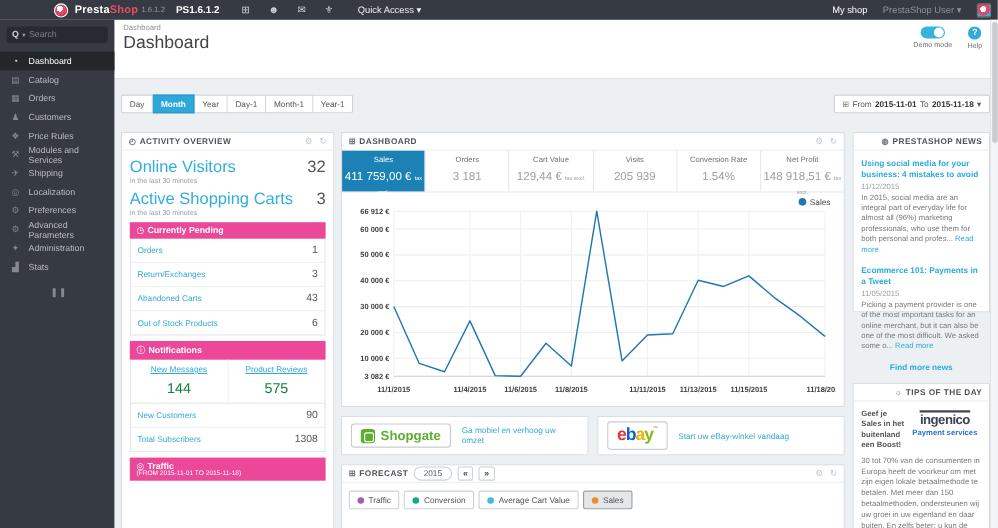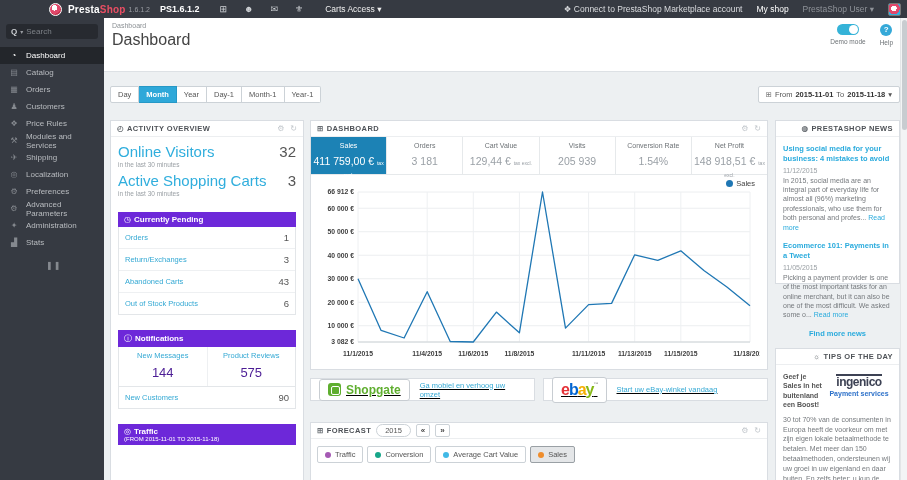--- a/index.html
+++ b/index.html
@@ -66,50 +66,50 @@
   .panel-title .pt-icon { margin-right:3px; color:#6b7075; }
   .panel-tools { margin-left:auto; display:flex; gap:6px; color:#c2c7cc; font-size:8px; }
   .panel-tools span { cursor:pointer; }
 
   .col-left { left:6px; top:102px; width:194px; height:400px; }
   .aw { padding:6px 7px; }
   .big-row { display:flex; justify-content:space-between; align-items:flex-start; }
   .big-link { color:#30aedd; font-size:15px; cursor:pointer; }
   .big-sub { font-size:6.5px; color:#9aa0a5; margin:1px 0 4px; }
   .big-val { font-size:15px; color:#555; }
-  .cyan-bar { background:#6d28d9; color:#fff; font-size:8px; font-weight:bold; padding:3px 6px; margin-top:15px; }
+  .cyan-bar { background:#ec4899; color:#fff; font-size:8px; font-weight:bold; padding:3px 6px; margin-top:5px; }
   .cyan-bar .cb-icon { margin-right:3px; font-weight:normal; }
   .cyan-sub { font-size:6px; font-weight:normal; }
   .rows-box { border:1px solid #e3e6e9; border-top:none; }
   .lrow { display:flex; justify-content:space-between; align-items:center; padding:5px 6px;
           border-bottom:1px solid #eef0f2; }
   .lrow:last-child { border-bottom:none; }
   .lrow .llabel { color:#35a9d4; font-size:7.5px; cursor:pointer; }
   .lrow .lvalue { color:#555; font-size:9.5px; }
   .notif-cols { display:flex; border:1px solid #e3e6e9; border-top:none; text-align:center; }
   .ncol { flex:1; padding:4px 2px 6px; }
   .ncol:first-child { border-right:1px solid #eef0f2; }
-  .ncol .nlabel { color:#35a9d4; font-size:7.5px; cursor:pointer; }
-  .ncol .nvalue { color:#4c1d95; font-size:13px; margin-top:5px; }
+  .ncol .nlabel { color:#35a9d4; font-size:7.5px; cursor:pointer;text-decoration:underline; }
+  .ncol .nvalue { color:#15803d; font-size:13px; margin-top:5px; }
 
   .col-mid-dash { left:206px; top:102px; width:458px; height:250px; }
   .stats-row { display:flex; height:38px; border-bottom:1px solid #e6e9eb; }
   .stat { flex:1; text-align:center; border-left:1px solid #e6e9eb; padding-top:5px; cursor:pointer; }
   .stat:first-child { border-left:none; }
   .stat .slabel { font-size:7px; color:#6d7276; }
   .stat .svalue { font-size:10.5px; color:#9aa0a6; margin-top:6px; }
   .stat .ssuffix { font-size:5px; color:#9aa0a6; }
   .stat.active { background:#1c82b5; }
   .stat.active .slabel, .stat.active .svalue, .stat.active .ssuffix { color:#fff; }
   .chart-wrap { position:relative; padding:3px 5px 0; }
   .chart-legend { position:absolute; right:12px; top:4px; display:flex; align-items:center; gap:3px; }
   .chart-legend .dot { width:7px; height:7px; border-radius:50%; }
   .chart-legend .ltext { font-size:7.5px; color:#444; }
 
-  .partners { position:absolute; left:206px; top:360px; width:458px; height:23px; display:flex; gap:8px;text-decoration:underline; }
+  .partners { position:absolute; left:206px; top:360px; width:458px; height:36px; display:flex; gap:8px; }
   .partner { flex:1; background:#fff; border:1px solid #d9dde2; display:flex; align-items:center; padding:0 8px; gap:10px; }
   .logo-box { border:1px solid #c8cdd2; border-radius:3px; padding:3px 8px; display:flex; align-items:center; gap:5px; background:#fff; }
   .sg-mark { width:13px; height:13px; background:#5fae2f; border-radius:3px; position:relative; }
   .sg-mark:before { content:""; position:absolute; left:3px; top:3px; width:7px; height:7px; border:1.5px solid #fff; border-radius:2px; }
   .sg-text { color:#5fae2f; font-size:12px; font-weight:bold; }
   .partner-link { color:#35a9d4; font-size:7.5px; cursor:pointer; }
   .ebay-text { font-size:16px; font-weight:bold; letter-spacing:-1px; }
   .ebay-tm { font-size:5px; color:#999; vertical-align:top; }
 
   .col-mid-forecast { left:206px; top:404px; width:458px; height:90px; }
@@ -154,24 +154,23 @@
     <span class="ps-logo"></span>
     <span class="brand"><span>Presta</span><span class="shop">Shop</span></span>
     <span class="brand-ver">1.6.1.2</span>
     <span class="shopname">PS1.6.1.2</span>
     <span class="tb-icons">
       <span>⊞</span>
       <span>☻</span>
       <span>✉</span>
       <span>⚜</span>
     </span>
-    <span class="quick"><span>Carts Access</span> <span>▾</span></span>
+    <span class="quick"><span>Quick Access</span> <span>▾</span></span>
   </div>
   <div class="tb-right">
-    <span class="connect"><span>❖</span> <span>Connect to PrestaShop Marketplace account</span></span>
     <span>My shop</span>
     <span class="user"><span>PrestaShop User</span> <span>▾</span></span>
     <span class="avatar"></span>
   </div>
 </div>
 
 <div class="sidebar">
   <div class="search-wrap">
     <span class="mag">Q</span>
     <span class="caret">▾</span>
@@ -315,20 +314,24 @@
         <div class="ncol">
             <div class="nlabel">Product Reviews</div>
             <div class="nvalue">575</div>
           </div>
       </div>
 
       <div class="rows-box">
         <div class="lrow">
             <span class="llabel">New Customers</span>
             <span class="lvalue">90</span>
+          </div>
+        <div class="lrow">
+            <span class="llabel">Total Subscribers</span>
+            <span class="lvalue">1308</span>
           </div>
       </div>
 
       <div class="cyan-bar"><span class="cb-icon">◎</span><span>Traffic</span><div class="cyan-sub">(FROM 2015-11-01 TO 2015-11-18)</div></div>
 
     </div>
   </div>
 
   <div class="panel col-mid-dash">
     <div class="panel-head">

